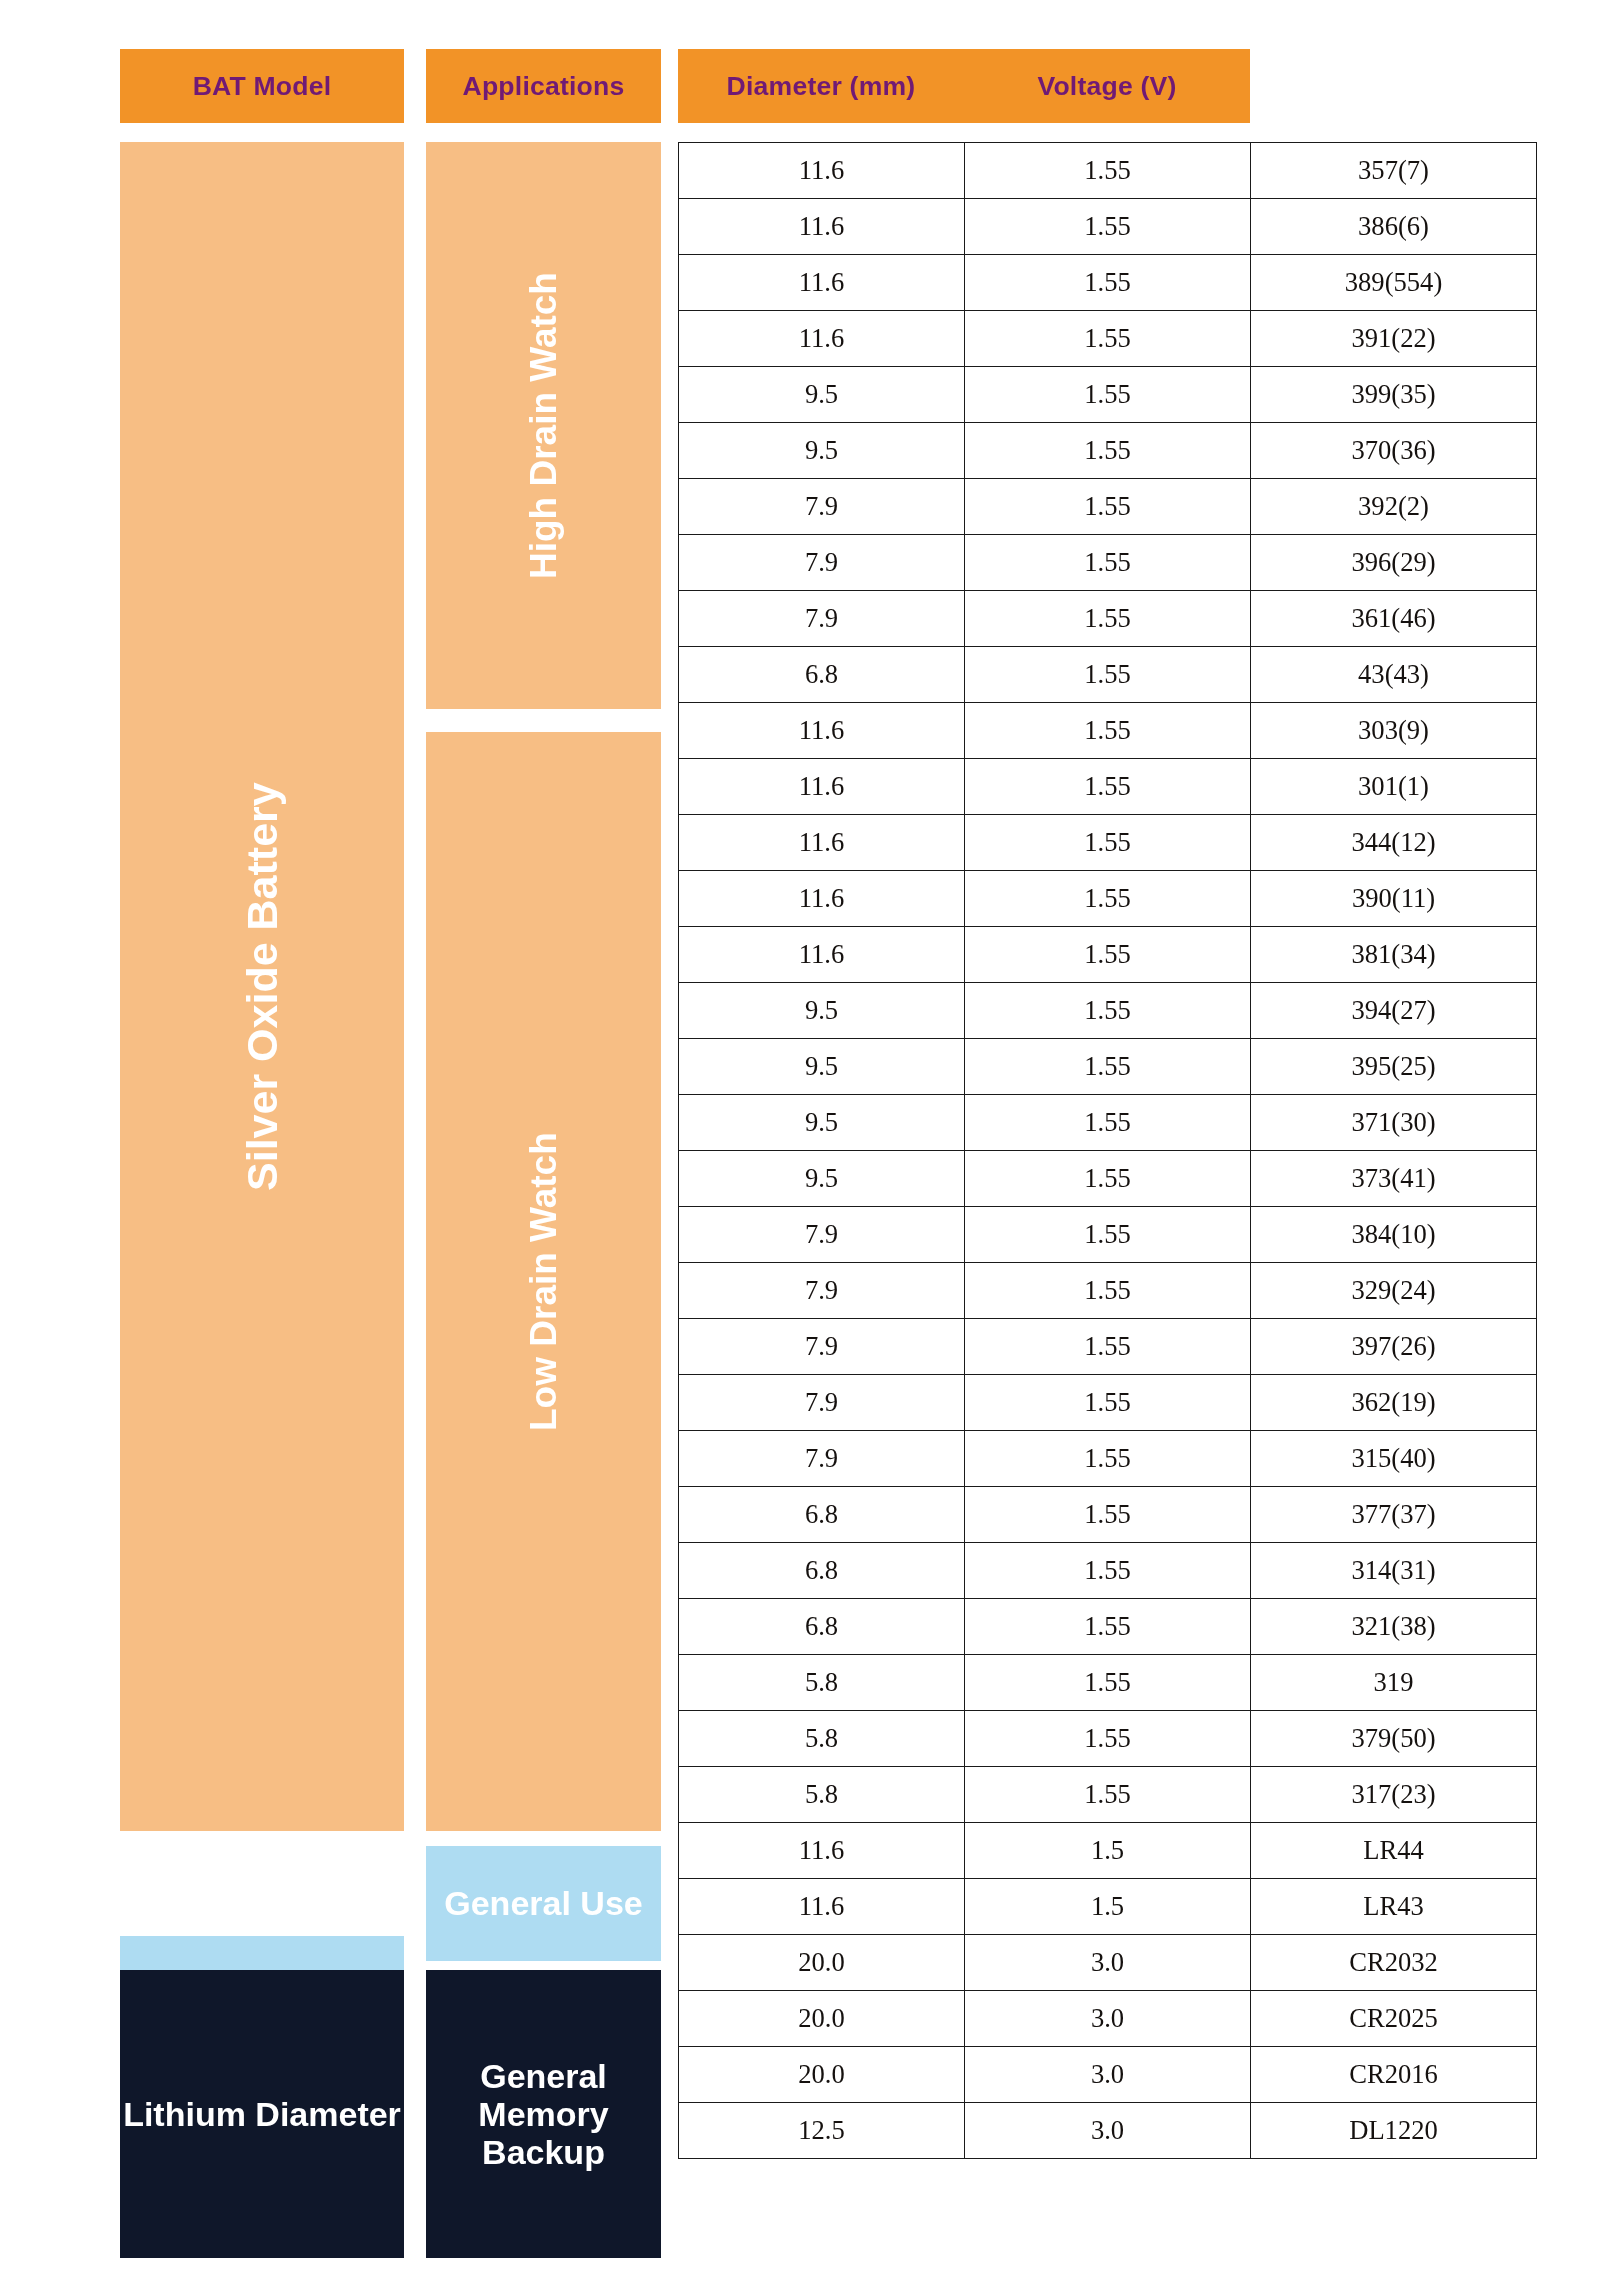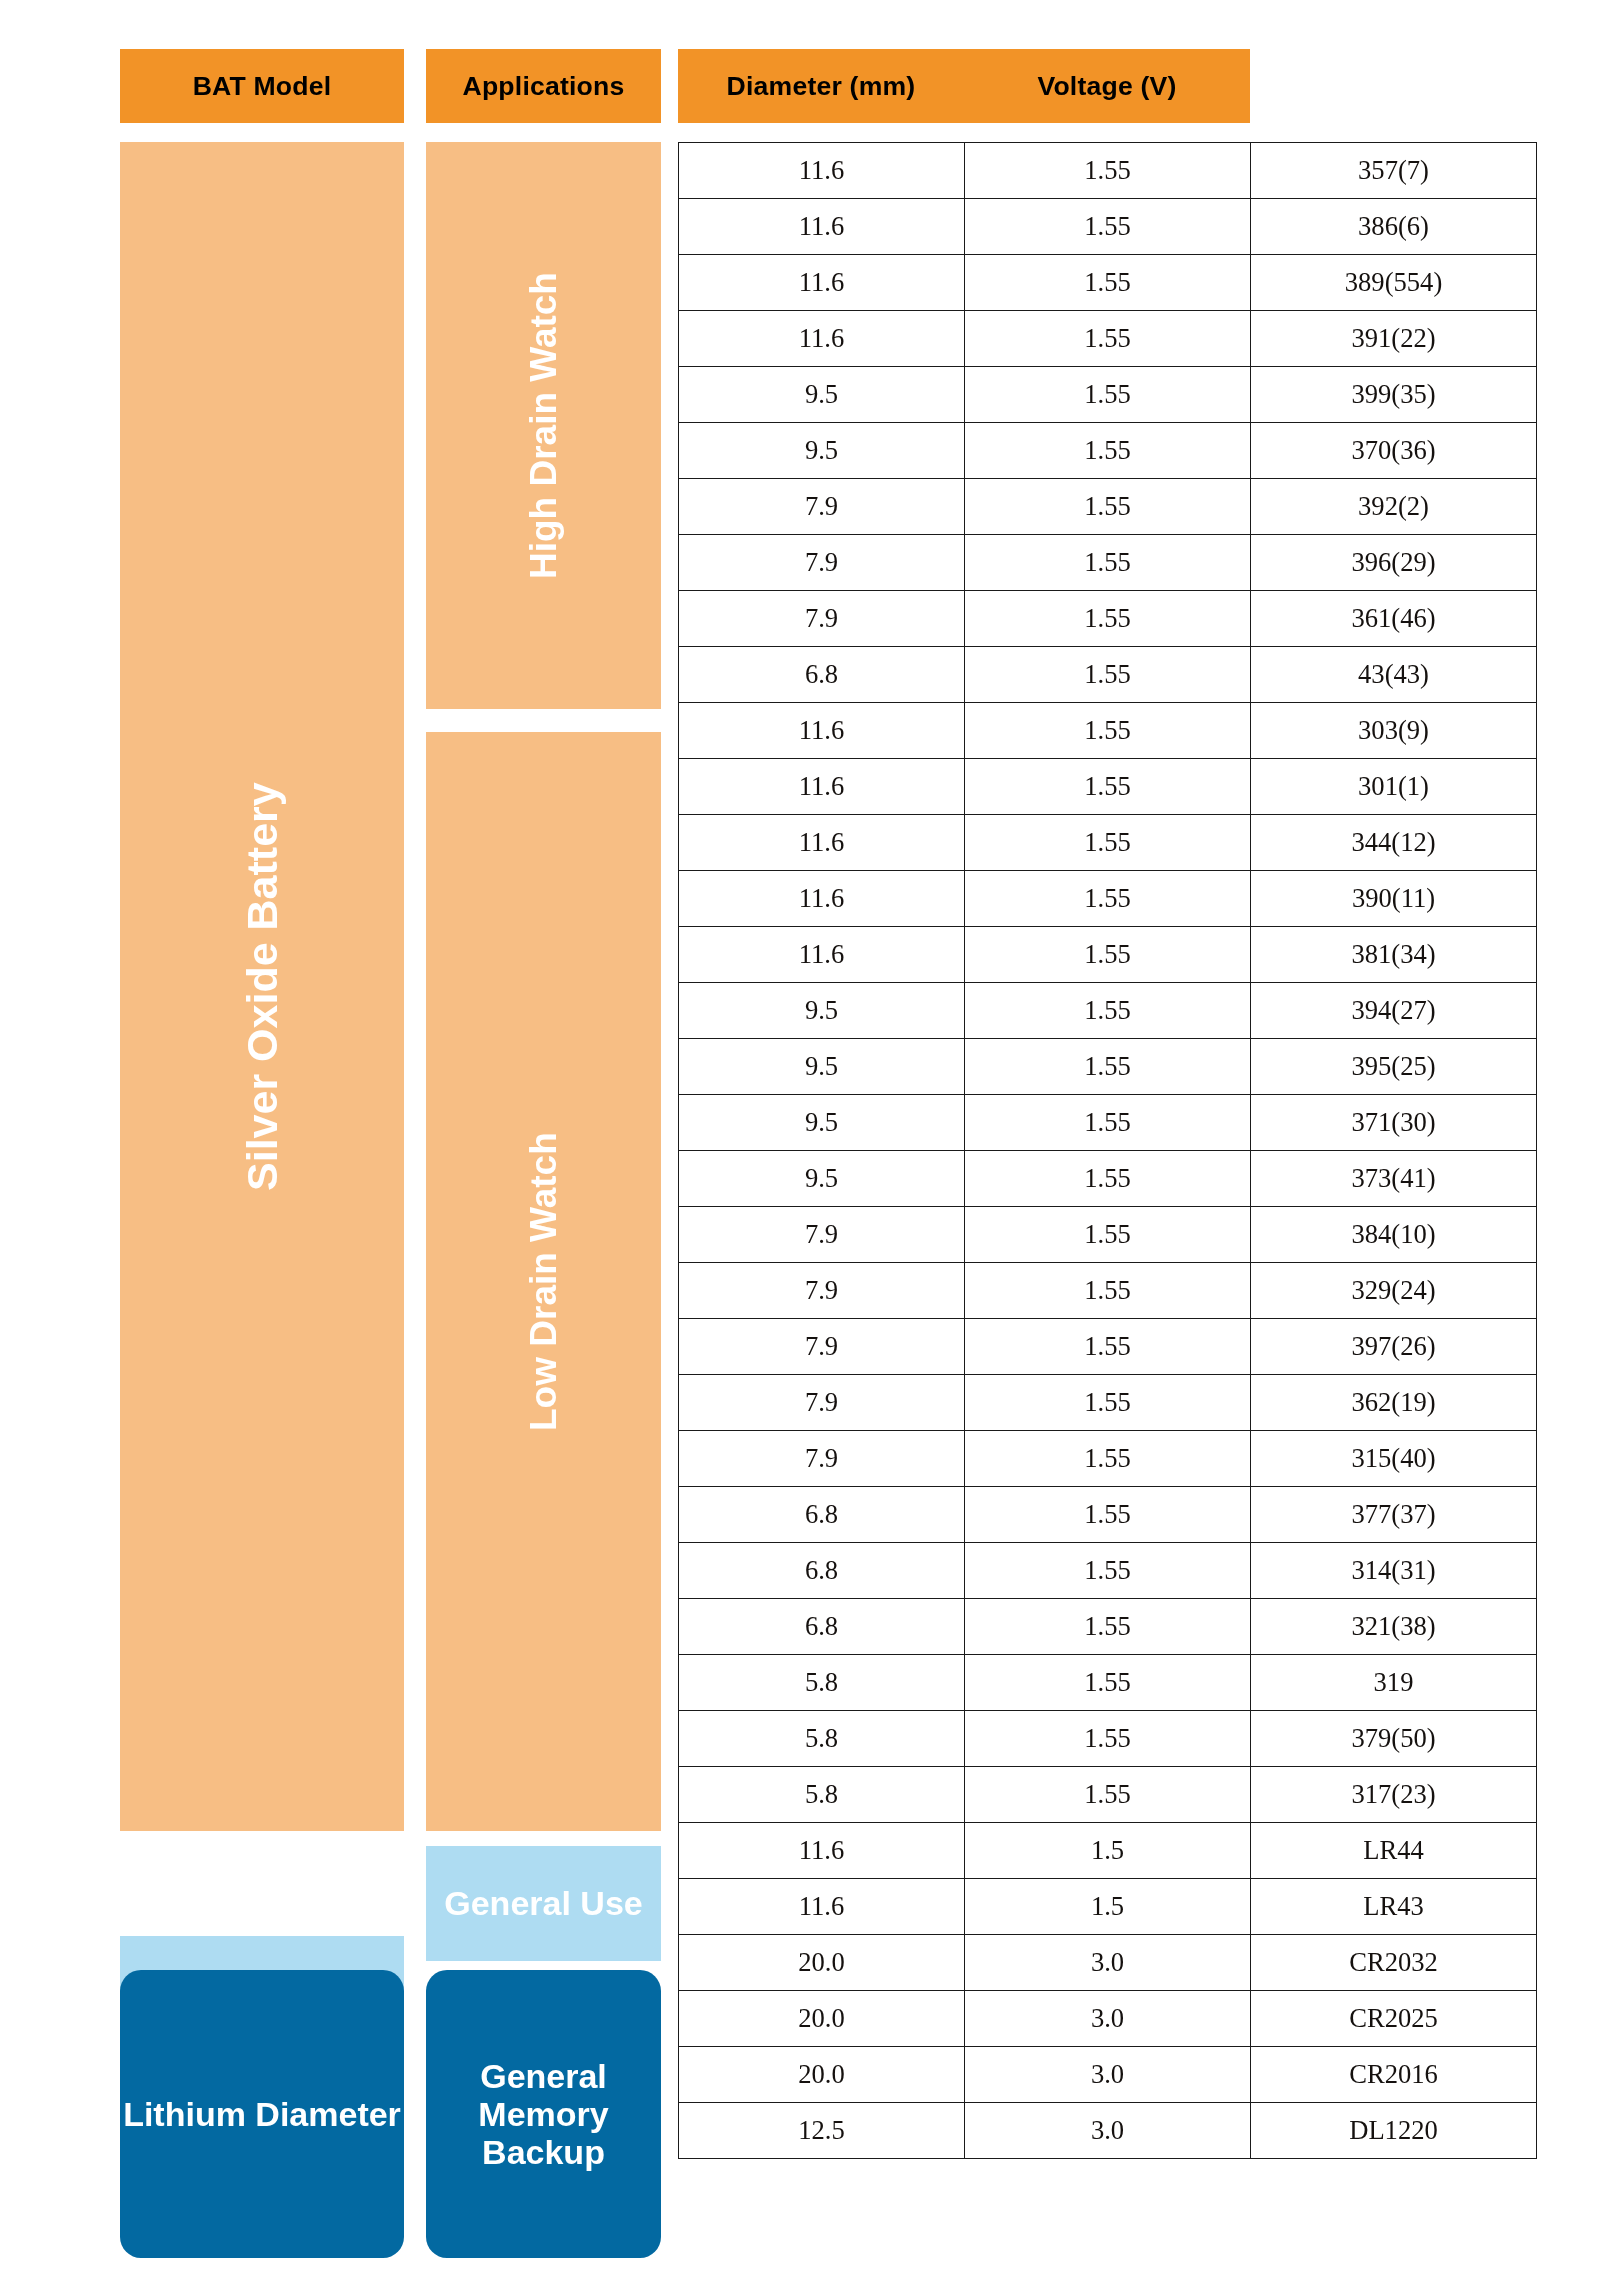--- a/index.html
+++ b/index.html
@@ -8,21 +8,21 @@
     font-family:"Liberation Sans", sans-serif;
     -webkit-font-smoothing:antialiased;
     overflow:hidden;
   }
   #page{position:relative;width:1618px;height:2270px;background:#fff;}
 
   
   .hdr{
     position:absolute;
     background:#F29327;
-    color:#000000;
+    color:#701a75;
     display:flex;align-items:center;justify-content:center;
     font-weight:bold;
     font-size:26.6px;
     letter-spacing:0.2px;
     top:49px;height:74px;
     box-sizing:border-box;
   }
   #hdr-model{left:120px;width:284px;}
   #hdr-apps {left:426px;width:235px;}
   #hdr-dia  {left:678px;width:286px;}
@@ -35,21 +35,21 @@
     color:#ffffff;
     display:flex;align-items:center;justify-content:center;
     text-align:center;
     font-weight:bold;
     box-sizing:border-box;
     line-height:1.12;
   }
   .cat.vert{writing-mode:vertical-rl;transform:rotate(180deg);}
   .orange{background:#F7BE84;}
   .blue  {background:#AEDCF2;}
-  .green {background:#0369a1;border-radius:21px;}
+  .green {background:#0f172a;}
 
   #cat-silver {left:120px;width:284px;top:142px;height:1689px;font-size:43px;}
   #cat-high   {left:426px;width:235px;top:142px;height:567px;font-size:37px;}
   #cat-low    {left:426px;width:235px;top:732px;height:1099px;font-size:37px;}
   #cat-alk    {left:120px;width:284px;top:1936px;height:115px;font-size:34px;}
   #cat-gen    {left:426px;width:235px;top:1846px;height:115px;font-size:34px;}
   #cat-lith   {left:120px;width:284px;top:1970px;height:288px;font-size:34px;}
   #cat-mem    {left:426px;width:235px;top:1970px;height:288px;font-size:34px;}
 
   

